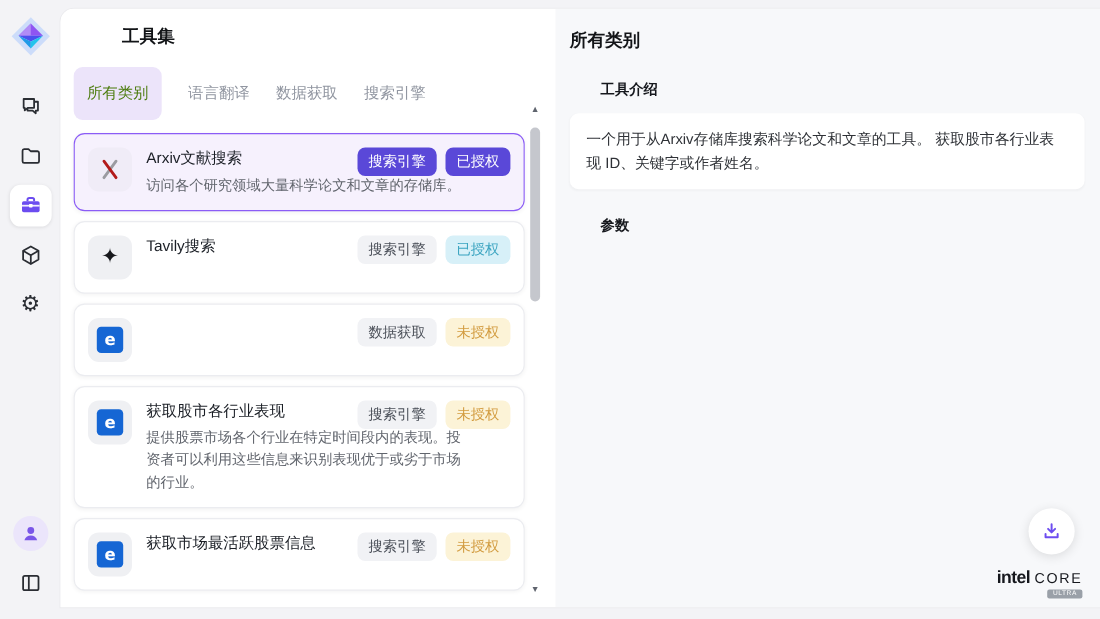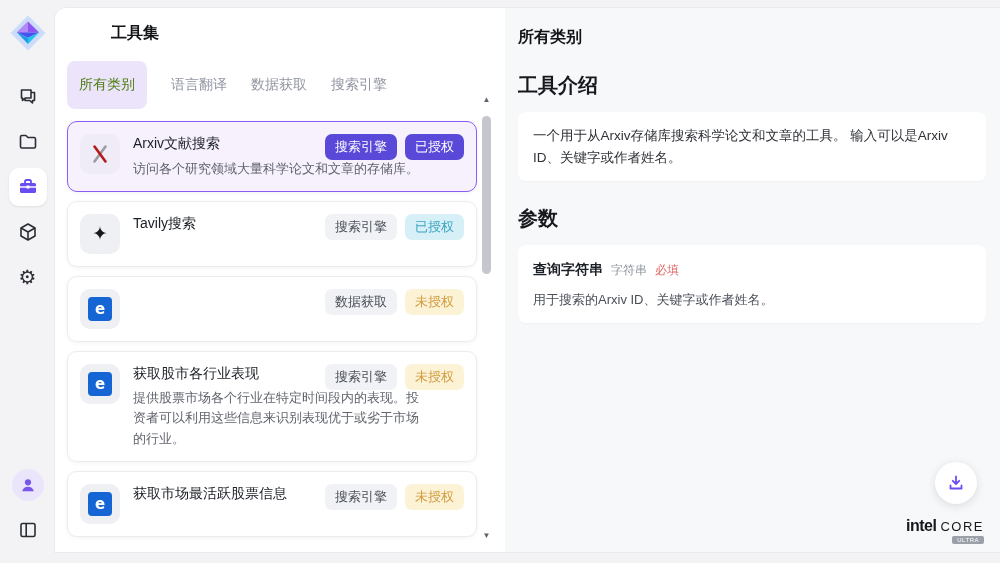--- a/index.html
+++ b/index.html
@@ -45,21 +45,21 @@
 
   
   .scrollbar { position:absolute; top:88px; bottom:10px; right:14px; width:9px; display:flex; flex-direction:column; align-items:center; }
   .scroll-arrow { font-size:8px; color:#5f646e; line-height:1; height:10px; cursor:pointer; }
   .scroll-track { position:relative; flex:1; width:9px; }
   .scroll-thumb { position:absolute; top:10px; left:0; width:9px; height:158px; background:#c5c7cd; border-radius:5px; cursor:grab; }
 
   
   .detail-panel { flex:1; background:#f7f8fa; padding:19px 14px 0 13px; position:relative; }
   .detail-title { font-size:16px; font-weight:bold; color:#121417; }
-  .section-label { font-size:20px; font-weight:bold; color:#16181d; margin-top:24px; }
+  .section-label { font-size:13px; font-weight:bold; color:#16181d; margin-top:24px;margin-left:28px; }
   .detail-card { background:#ffffff; border-radius:8px; margin-top:13px; padding:13px 15px; font-size:13.5px; color:#2f3237; line-height:1.6; box-shadow:0 1px 2px rgba(0,0,0,.03); }
   .param-head { display:flex; align-items:baseline; gap:8px; }
   .param-name { font-size:14px; font-weight:bold; color:#1b1f26; }
   .param-type { font-size:12px; color:#8a8f99; }
   .param-required { font-size:12px; color:#e26868; }
   .param-desc { font-size:13px; color:#4a4f58; margin-top:9px; }
 
   
   .fab { position:absolute; right:23px; bottom:48px; width:42px; height:42px; border-radius:50%; background:#ffffff; box-shadow:0 2px 10px rgba(0,0,0,.12); display:flex; align-items:center; justify-content:center; cursor:pointer; }
   .brand { position:absolute; right:16px; bottom:8px; display:flex; flex-direction:column; align-items:flex-end;text-align:right; }
@@ -237,32 +237,24 @@
         </div>
         <div class="scroll-arrow">▼</div>
       </div>
     </div>
 
     <div class="detail-panel">
       <div class="detail-title">所有类别</div>
 
       <div class="section-label">工具介绍</div>
       <div class="detail-card">
-        <span>一个用于从Arxiv存储库搜索科学论文和文章的工具。 输入可以是Arxiv ID、关键字或作者姓名。</span>
+        <span>一个用于从Arxiv存储库搜索科学论文和文章的工具。 获取股市各行业表现 ID、关键字或作者姓名。</span>
       </div>
 
       <div class="section-label">参数</div>
-      <div class="detail-card">
-        <div class="param-head">
-          <span class="param-name">查询字符串</span>
-          <span class="param-type">字符串</span>
-          <span class="param-required">必填</span>
-        </div>
-        <div class="param-desc">用于搜索的Arxiv ID、关键字或作者姓名。</div>
-      </div>
 
       <div class="fab">
         <span>
           <svg width="20" height="20" viewBox="0 0 20 20" fill="none" stroke="#6d4df0" stroke-width="1.8" stroke-linecap="round" stroke-linejoin="round">
             <path d="M10 3.5v7M6.8 7.8L10 11l3.2-3.2"></path>
             <path d="M4.5 12.5v3h11v-3"></path>
           </svg>
         </span>
       </div>
 

